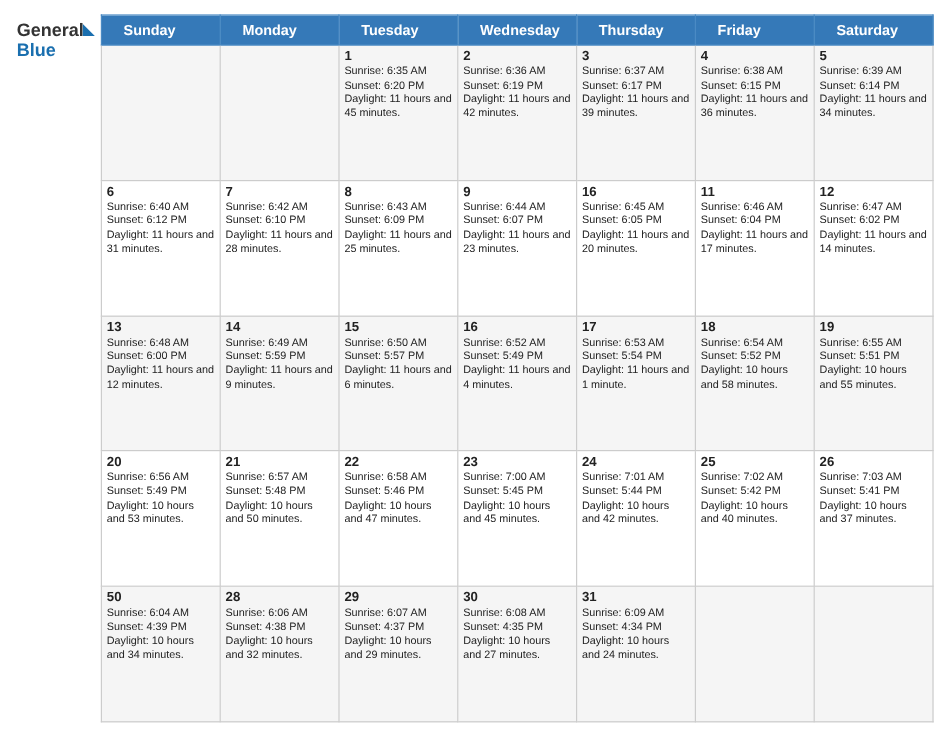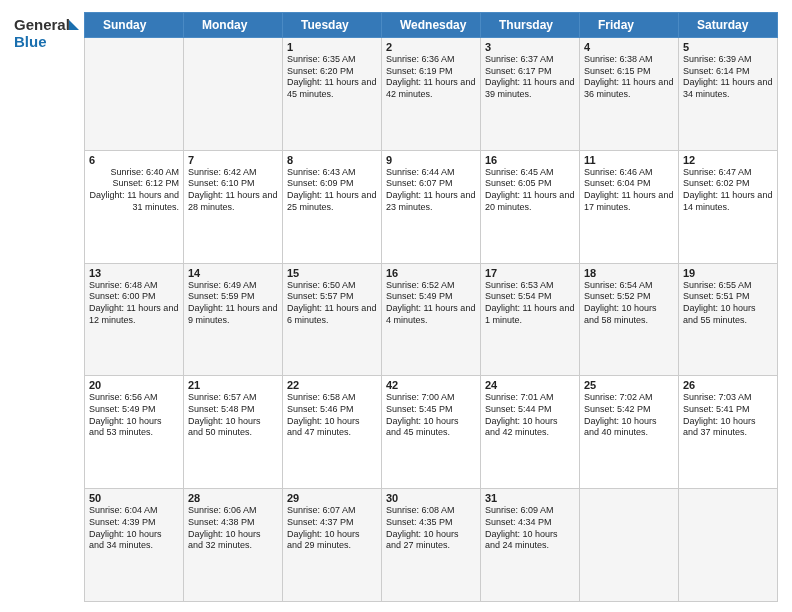--- a/index.html
+++ b/index.html
@@ -147,21 +147,21 @@
           <td>
             <span class="day-num">5</span>
             <div class="cell-text" style="white-space: pre-line;">Sunrise: 6:39 AM
 Sunset: 6:14 PM
 Daylight: 11 hours and 34 minutes.</div>
           </td>
         </tr>
         <tr>
           <td>
             <span class="day-num">6</span>
-            <div class="cell-text" style="white-space: pre-line; text-align: right;">Sunrise: 6:40 AM
+            <div class="cell-text" style="white-space: pre-line;">Sunrise: 6:40 AM
 Sunset: 6:12 PM
 Daylight: 11 hours and 31 minutes.</div>
           </td>
           <td>
             <span class="day-num">7</span>
             <div class="cell-text" style="white-space: pre-line;">Sunrise: 6:42 AM
 Sunset: 6:10 PM
 Daylight: 11 hours and 28 minutes.</div>
           </td>
           <td>
@@ -252,21 +252,21 @@
 Sunset: 5:48 PM
 Daylight: 10 hours and 50 minutes.</div>
           </td>
           <td>
             <span class="day-num">22</span>
             <div class="cell-text" style="white-space: pre-line;">Sunrise: 6:58 AM
 Sunset: 5:46 PM
 Daylight: 10 hours and 47 minutes.</div>
           </td>
           <td>
-            <span class="day-num">42</span>
+            <span class="day-num">23</span>
             <div class="cell-text" style="white-space: pre-line;">Sunrise: 7:00 AM
 Sunset: 5:45 PM
 Daylight: 10 hours and 45 minutes.</div>
           </td>
           <td>
             <span class="day-num">24</span>
             <div class="cell-text" style="white-space: pre-line;">Sunrise: 7:01 AM
 Sunset: 5:44 PM
 Daylight: 10 hours and 42 minutes.</div>
           </td>

